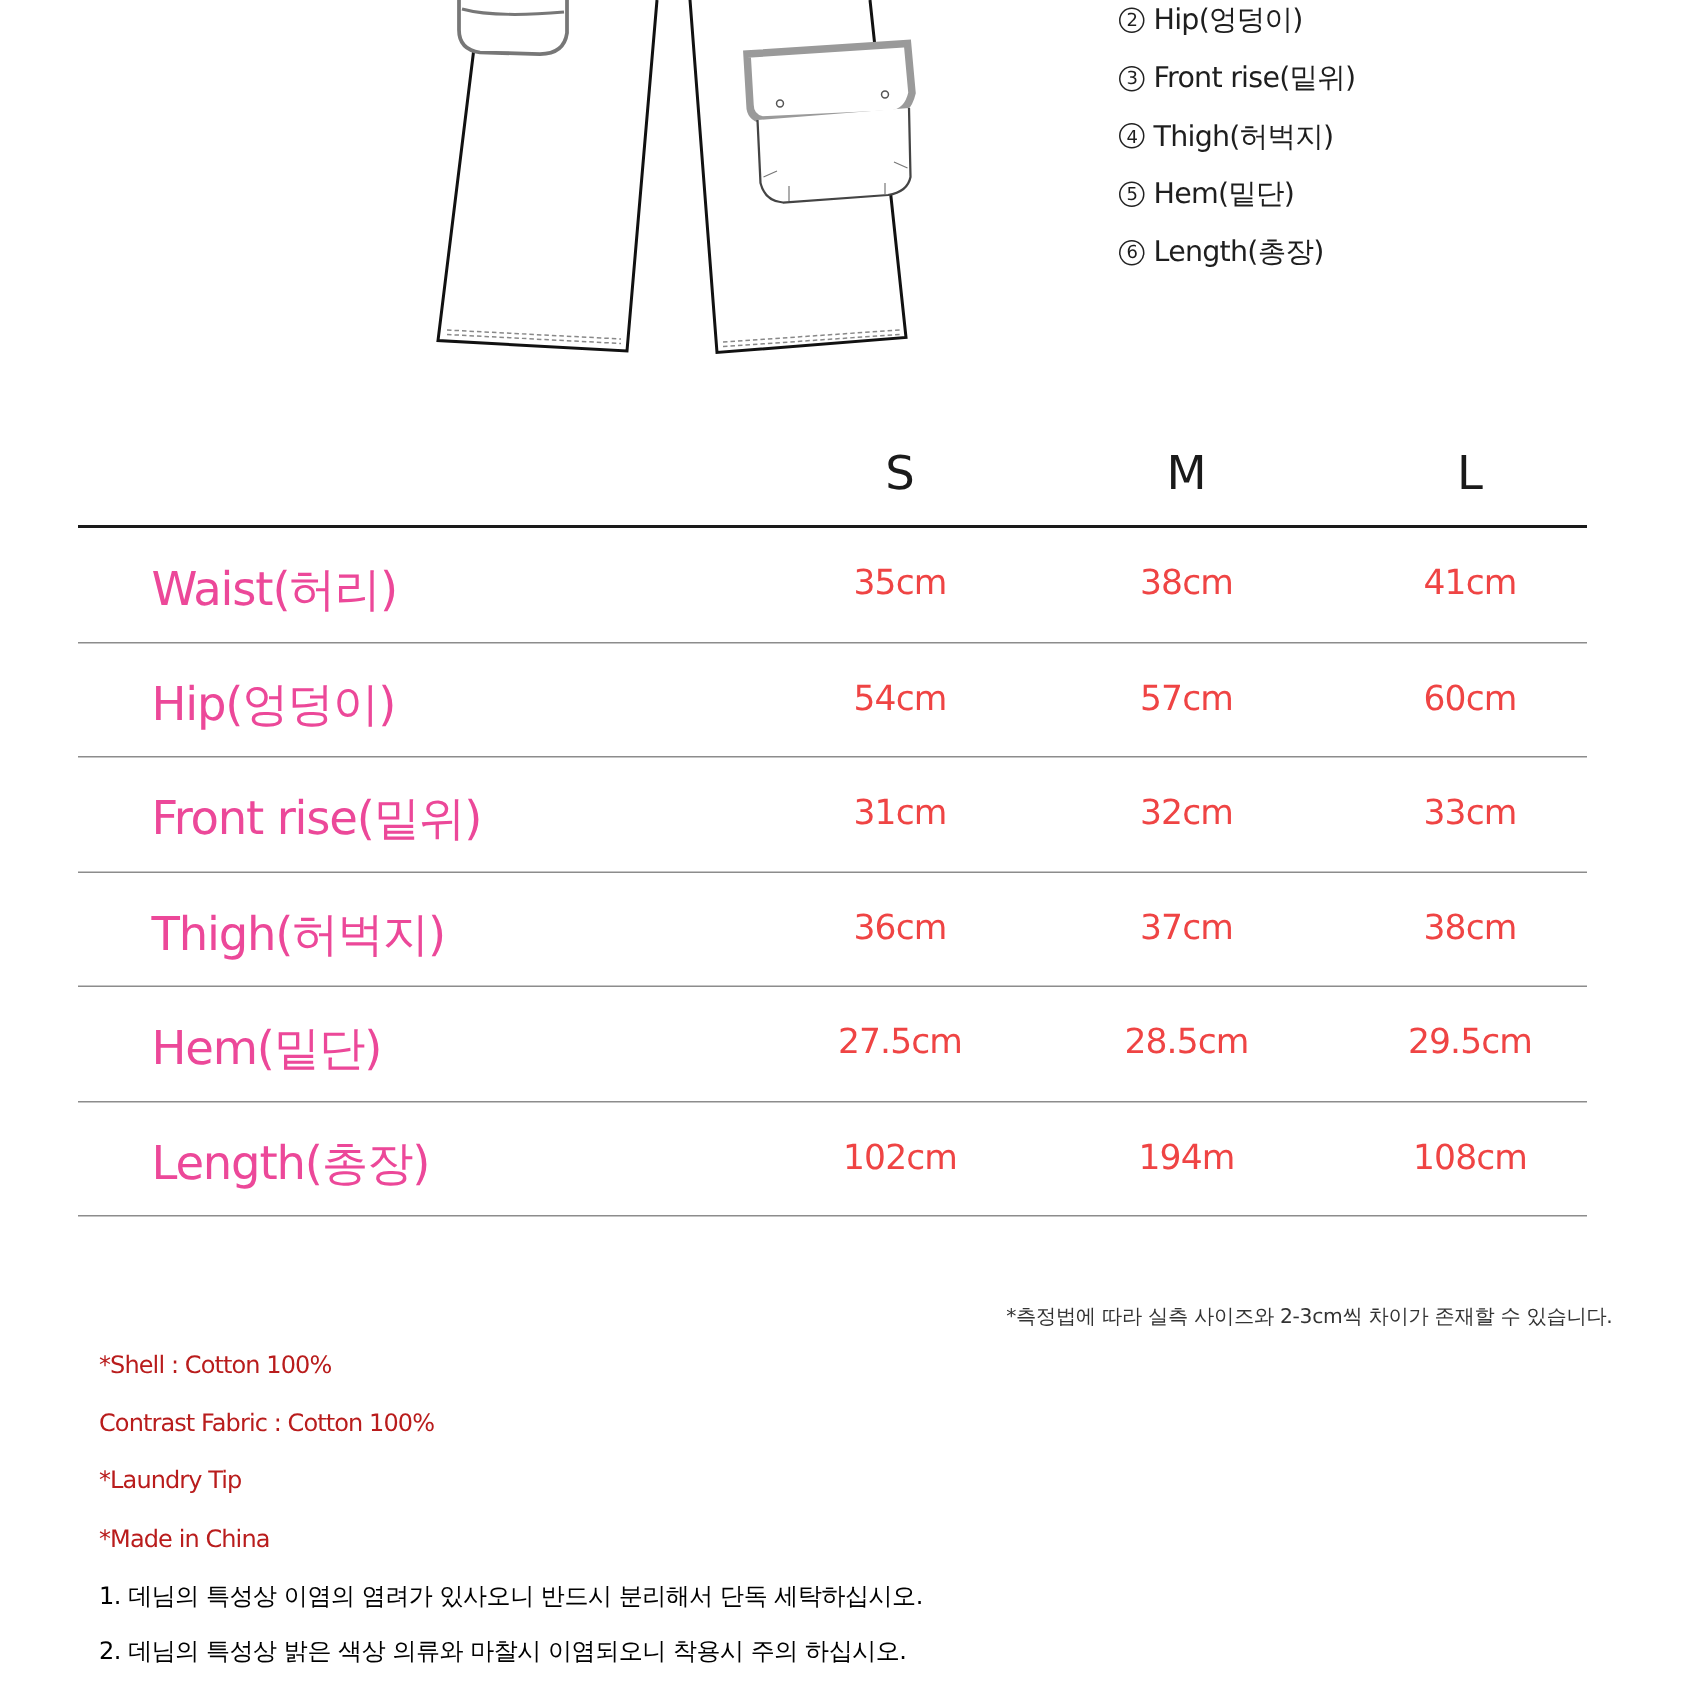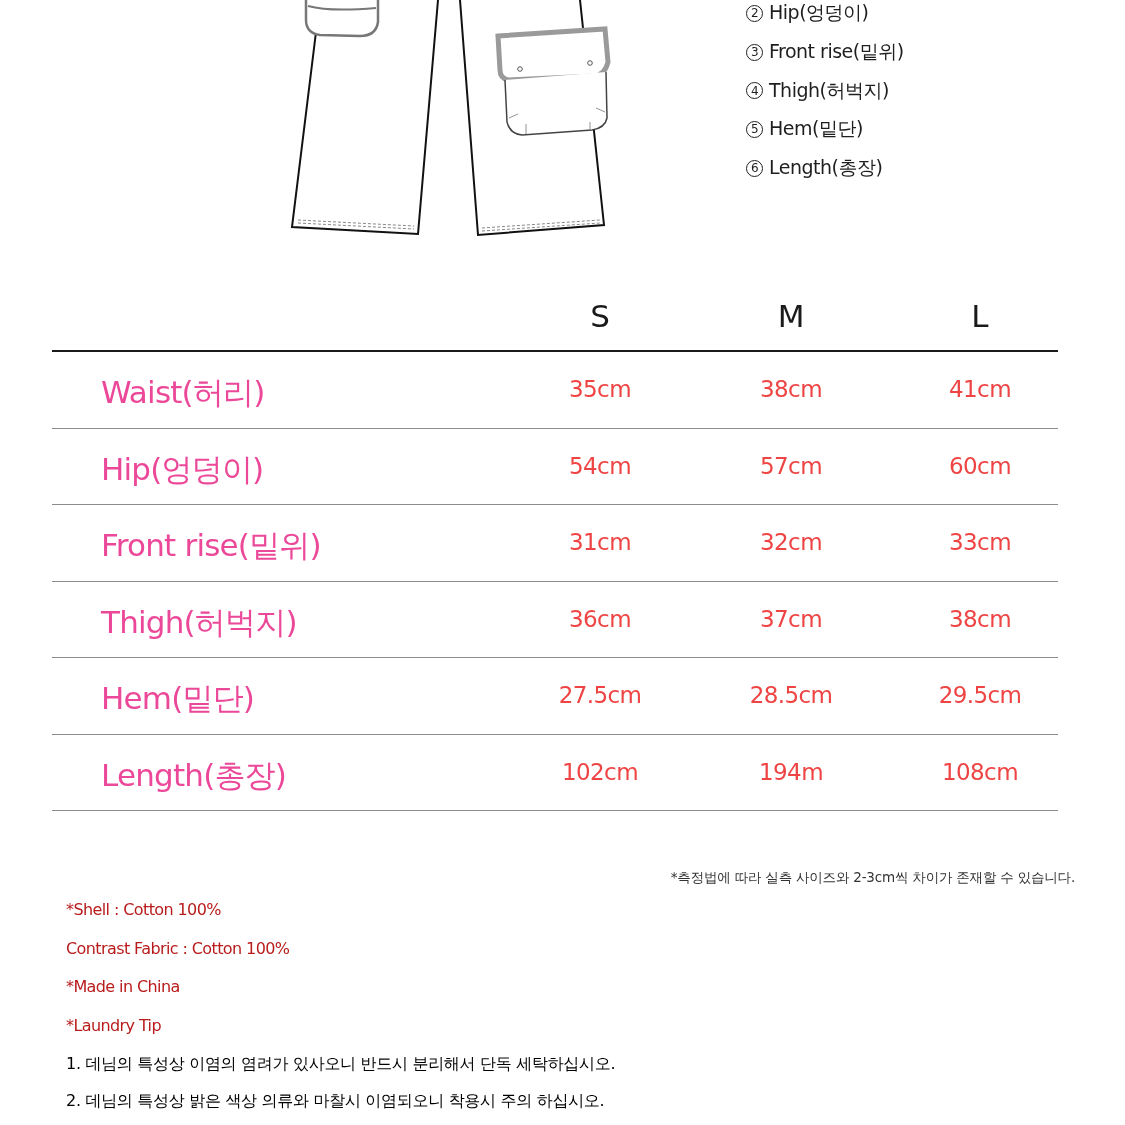--- a/index.html
+++ b/index.html
@@ -121,17 +121,17 @@
     <span class="cell" style="left:739px">194m</span>
     <span class="cell" style="left:928px">108cm</span>
   </div>
 </div>
 
 <div class="note">*측정법에 따라 실측 사이즈와 2-3cm씩 차이가 존재할 수 있습니다.</div>
 
 <div class="info">
   <div class="info-line">*Shell : Cotton 100%</div>
   <div class="info-line">Contrast Fabric : Cotton 100%</div>
+  <div class="info-line">*Laundry Tip</div>
   <div class="info-line">*Made in China</div>
-  <div class="info-line">*Laundry Tip</div>
   <div class="tip-line">1. 데님의 특성상 이염의 염려가 있사오니 반드시 분리해서 단독 세탁하십시오.</div>
   <div class="tip-line">2. 데님의 특성상 밝은 색상 의류와 마찰시 이염되오니 착용시 주의 하십시오.</div>
 </div>
 
 </body></html>

